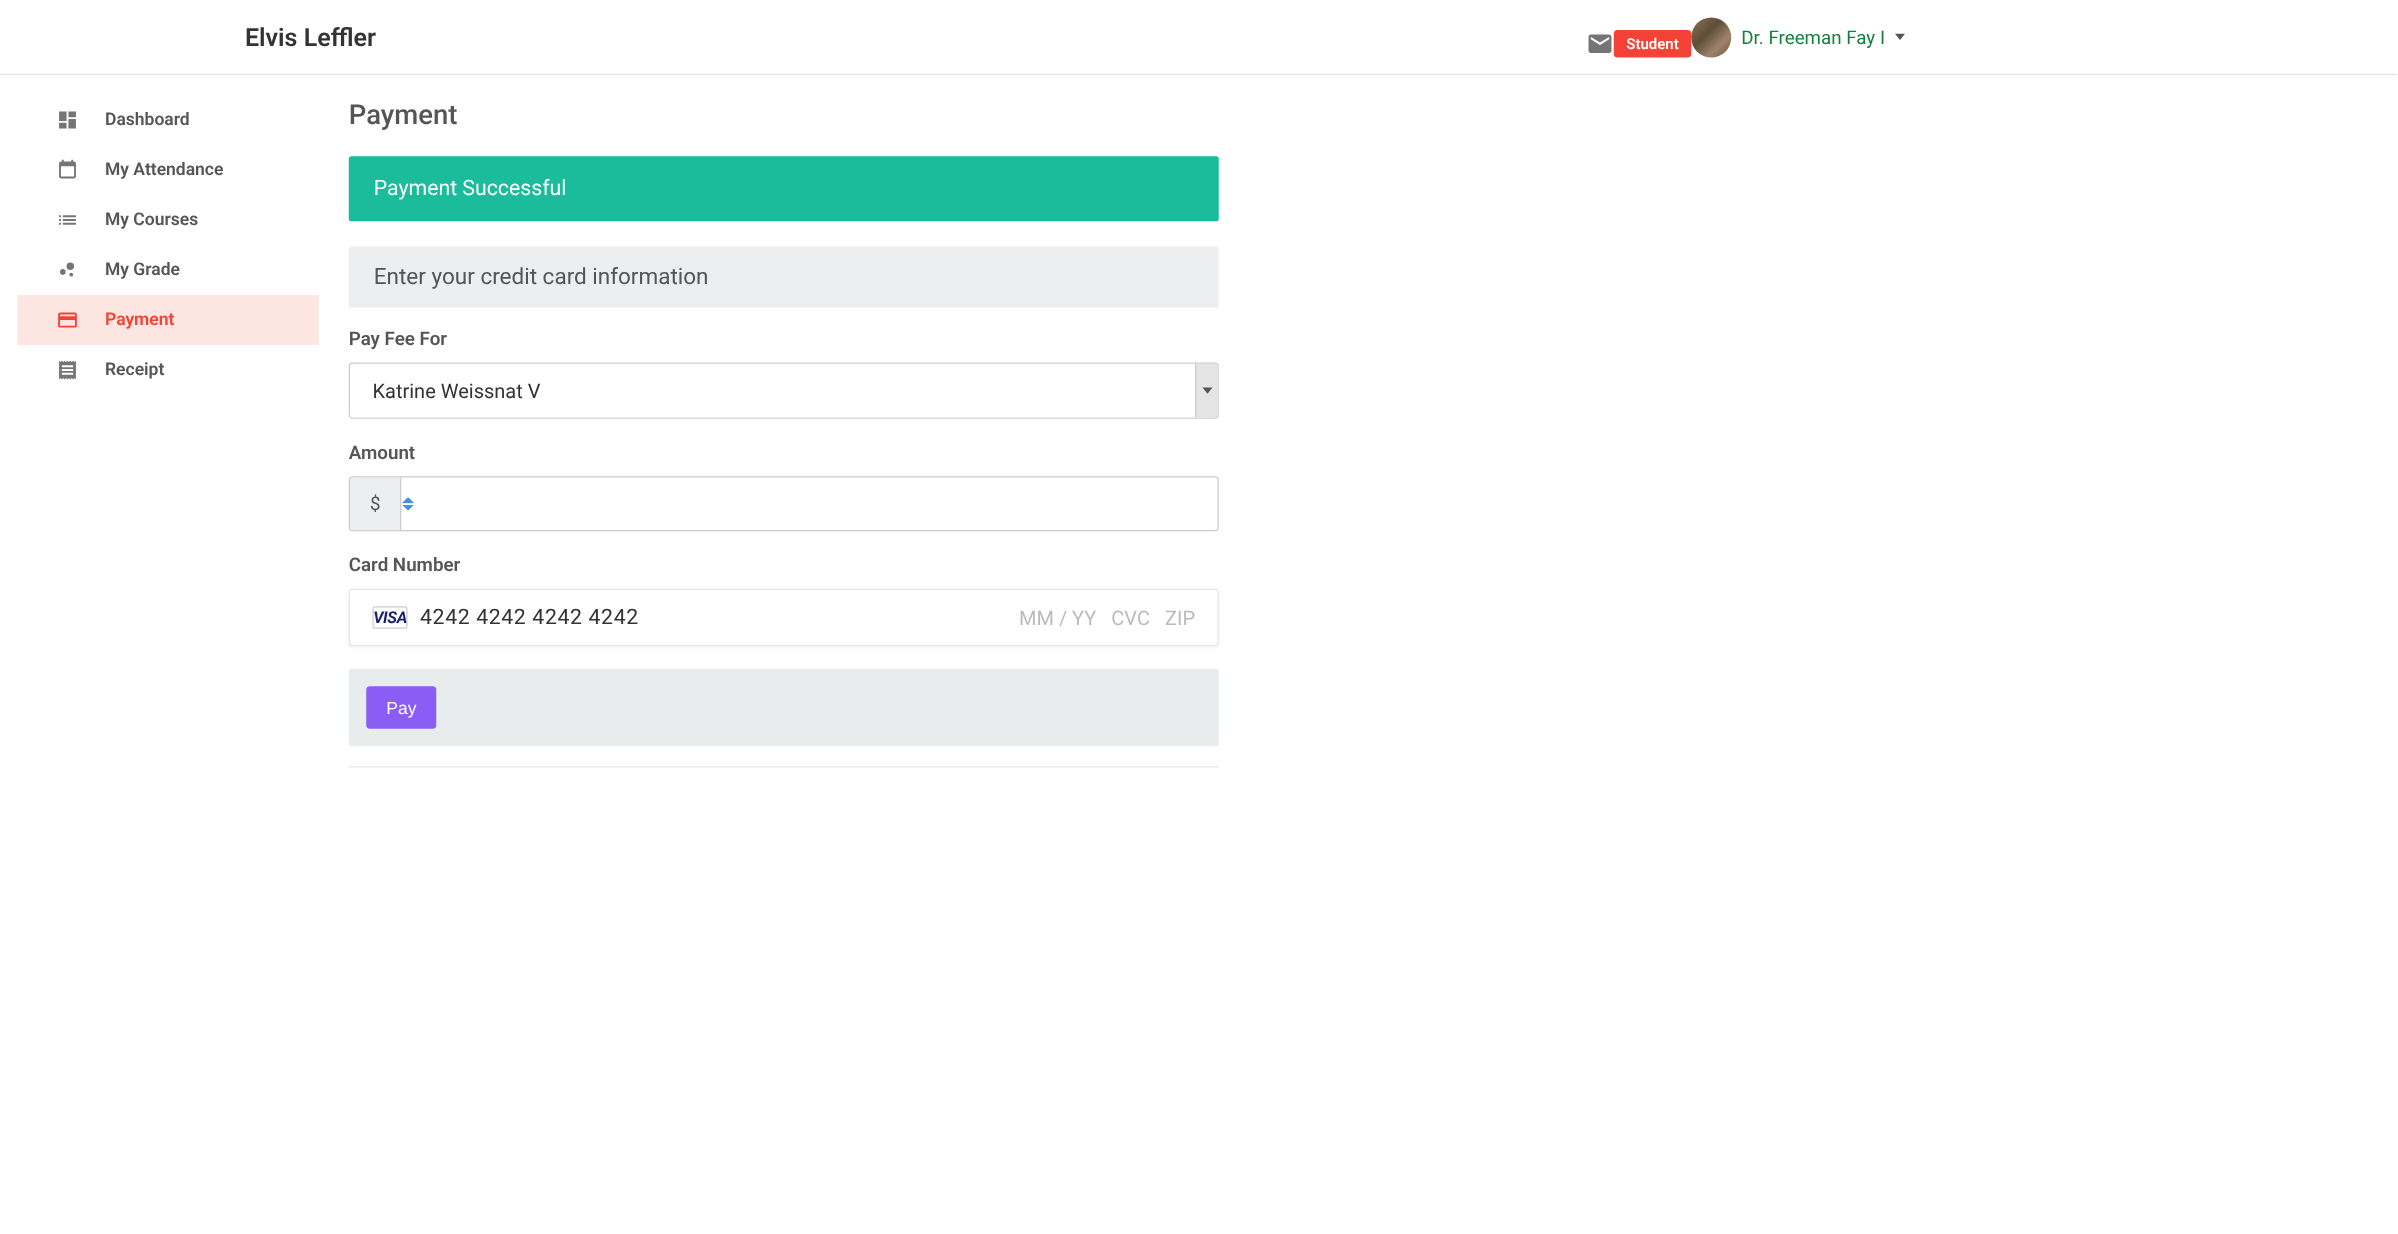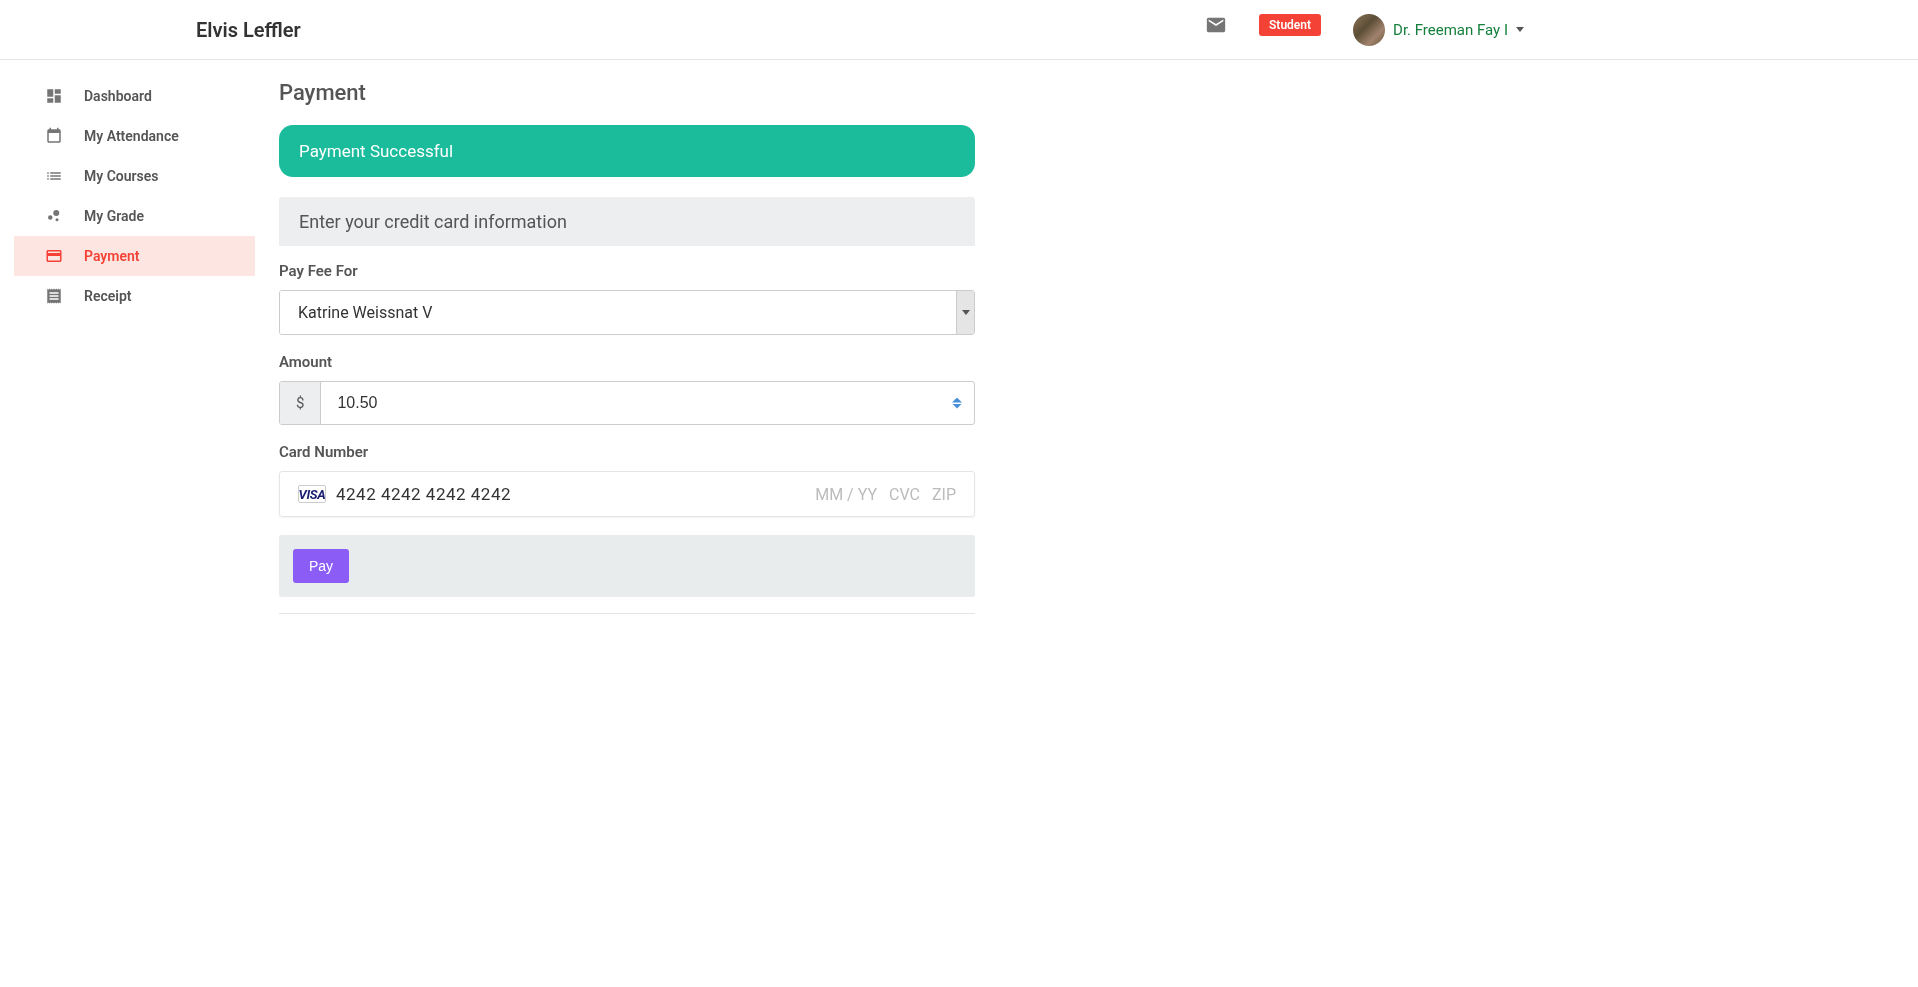--- a/index.html
+++ b/index.html
@@ -23,22 +23,22 @@
     .header-left {
       padding-left: 172px;
     }
     .app-title {
       font-size: 20px;
       font-weight: 600;
       color: #333;
     }
     .header-right {
       display: flex;
-      align-items: flex-start;
-      gap: 32px;
+      align-items: flex-end;
+      gap: 0;
       padding-right: 370px;
     }
     .mail-icon {
       color: #757575;
       display: flex;
       align-items: center;
     }
     .role-badge {
       background: #f44336;
       color: #fff;
@@ -118,21 +118,21 @@
       font-weight: 500;
       color: #555;
       margin-bottom: 20px;
     }
     .success-banner {
       background: #1abc9c;
       color: #fff;
       padding: 16px 20px;
       font-size: 17px;
       font-weight: 400;
-      border-radius: 14px;
+      border-radius: 2px;
       margin-bottom: 20px;
     }
     .card-header {
       background: #eceeef;
       color: #555;
       padding: 14px 20px;
       font-size: 18px;
       font-weight: 400;
       border-radius: 3px 3px 0 0;
     }
@@ -364,21 +364,20 @@
           <div class="select-btn">
             <span class="select-caret"></span>
           </div>
         </div>
       </div>
 
       <div class="form-group">
         <label class="form-label">Amount</label>
         <div class="input-group">
           <span class="input-prefix">$</span>
-          <input class="input-field" type="text" value="10.50" style="">
           <span class="input-stepper">
             <span class="stepper-up"></span>
             <span class="stepper-down"></span>
           </span>
         </div>
       </div>
 
       <div class="form-group">
         <label class="form-label">Card Number</label>
         <div class="card-input-wrap">

